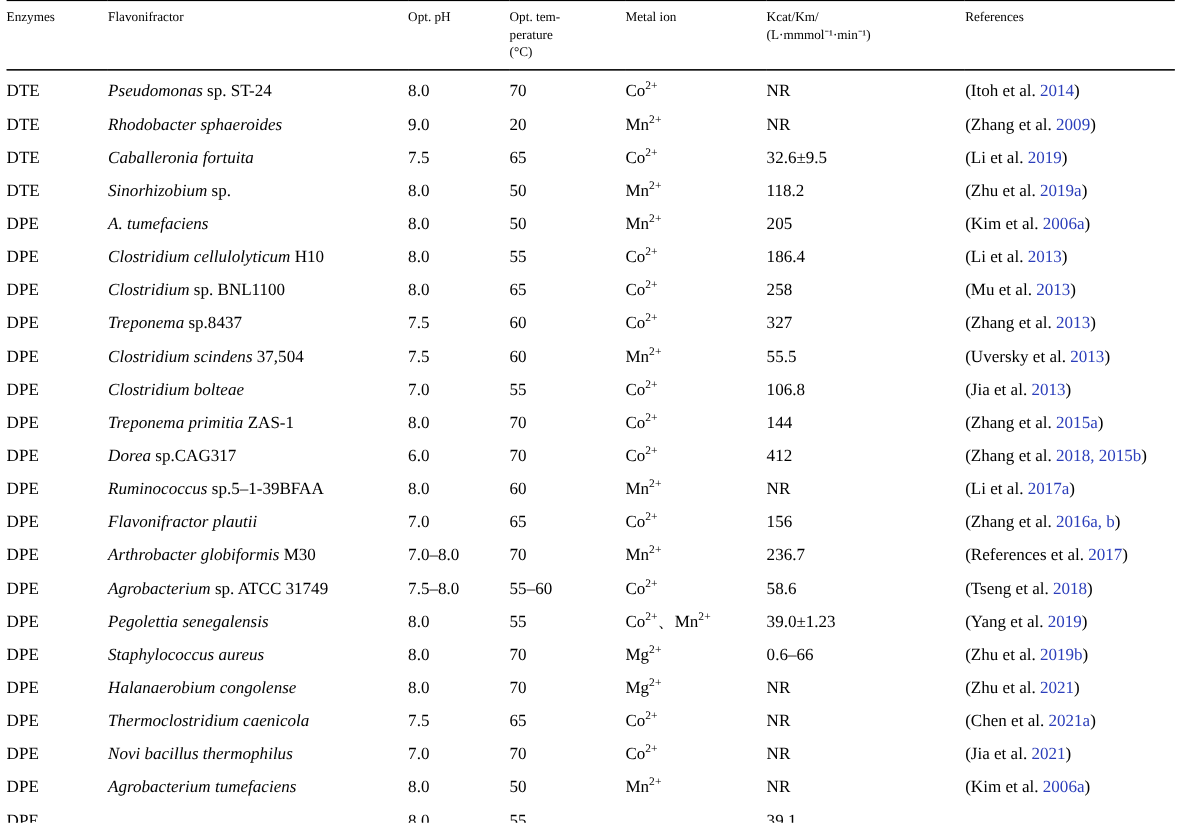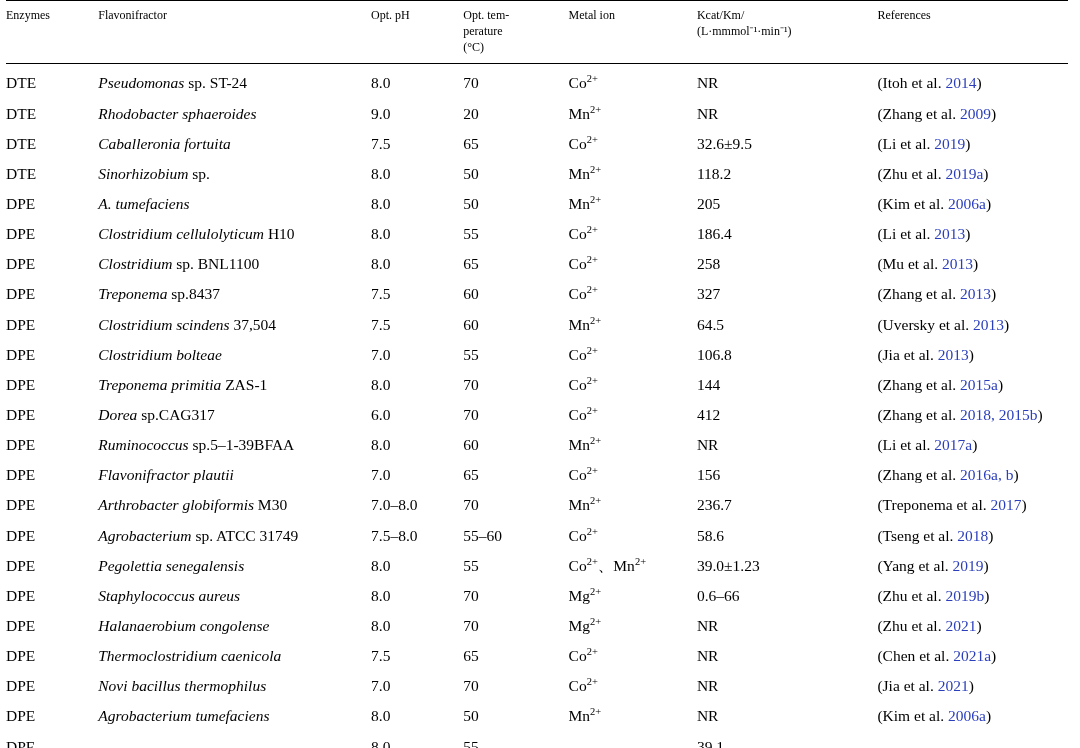--- a/index.html
+++ b/index.html
@@ -164,21 +164,21 @@
           <td><span>Co</span><span class="sup">2+</span></td>
           <td>327</td>
           <td><span>(Zhang et al. </span><span class="ref-year">2013</span><span>)</span></td>
         </tr>
         <tr>
           <td>DPE</td>
           <td><span class="ital">Clostridium scindens</span><span> 37,504</span></td>
           <td>7.5</td>
           <td>60</td>
           <td><span>Mn</span><span class="sup">2+</span></td>
-          <td>64.5</td>
+          <td>55.5</td>
           <td><span>(Uversky et al. </span><span class="ref-year">2013</span><span>)</span></td>
         </tr>
         <tr>
           <td>DPE</td>
           <td><span class="ital">Clostridium bolteae</span></td>
           <td>7.0</td>
           <td>55</td>
           <td><span>Co</span><span class="sup">2+</span></td>
           <td>106.8</td>
           <td><span>(Jia et al. </span><span class="ref-year">2013</span><span>)</span></td>
@@ -219,21 +219,21 @@
           <td>156</td>
           <td><span>(Zhang et al. </span><span class="ref-year">2016a, b</span><span>)</span></td>
         </tr>
         <tr>
           <td>DPE</td>
           <td><span class="ital">Arthrobacter globiformis</span><span> M30</span></td>
           <td>7.0–8.0</td>
           <td>70</td>
           <td><span>Mn</span><span class="sup">2+</span></td>
           <td>236.7</td>
-          <td><span>(Treponema et al. </span><span class="ref-year">2017</span><span>)</span></td>
+          <td><span>(References et al. </span><span class="ref-year">2017</span><span>)</span></td>
         </tr>
         <tr>
           <td>DPE</td>
           <td><span class="ital">Agrobacterium</span><span> sp. ATCC 31749</span></td>
           <td>7.5–8.0</td>
           <td>55–60</td>
           <td><span>Co</span><span class="sup">2+</span></td>
           <td>58.6</td>
           <td><span>(Tseng et al. </span><span class="ref-year">2018</span><span>)</span></td>
         </tr>

